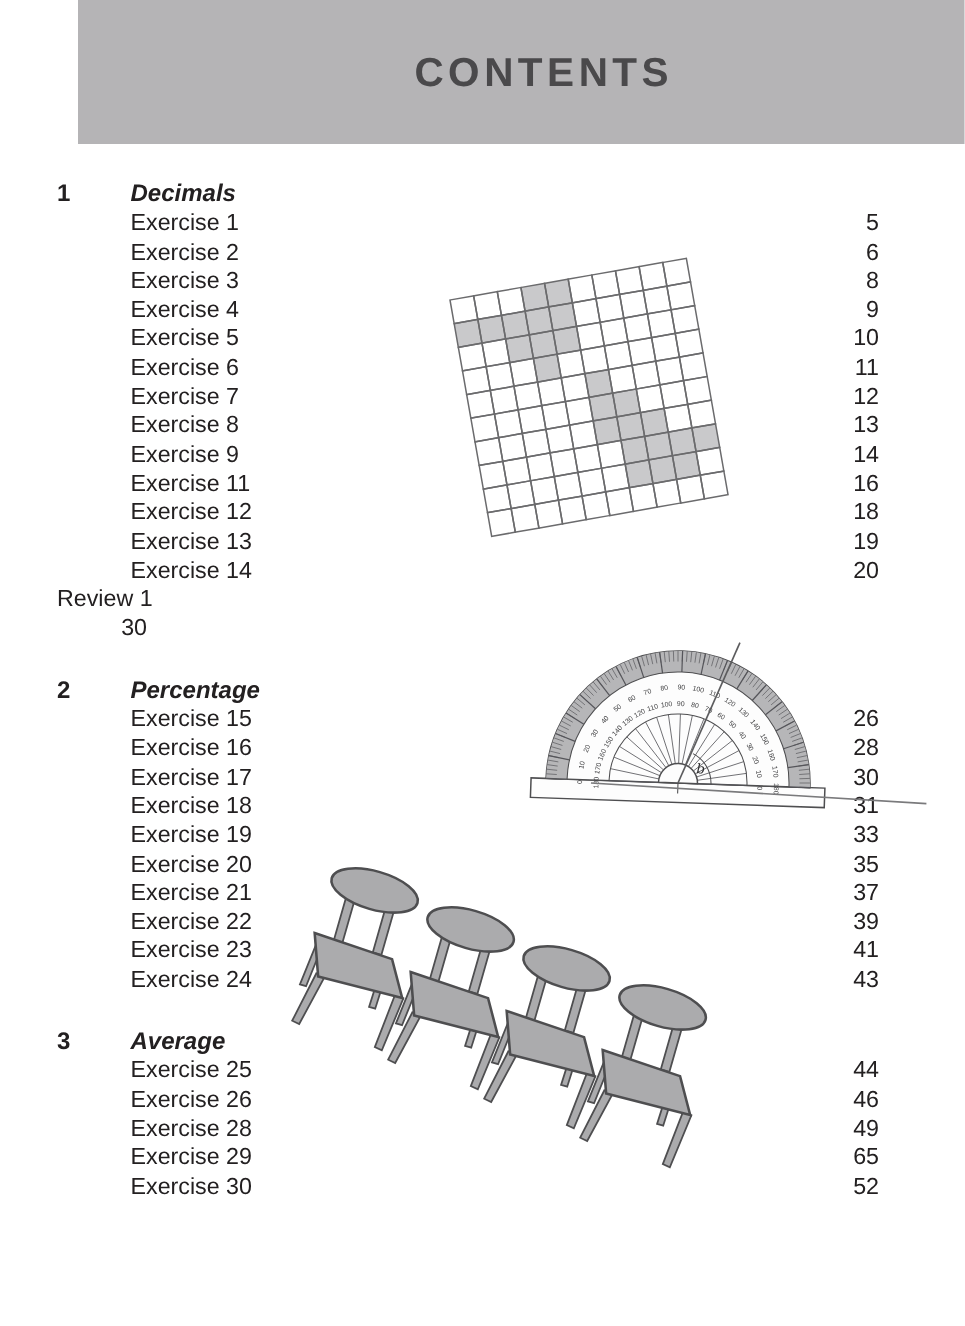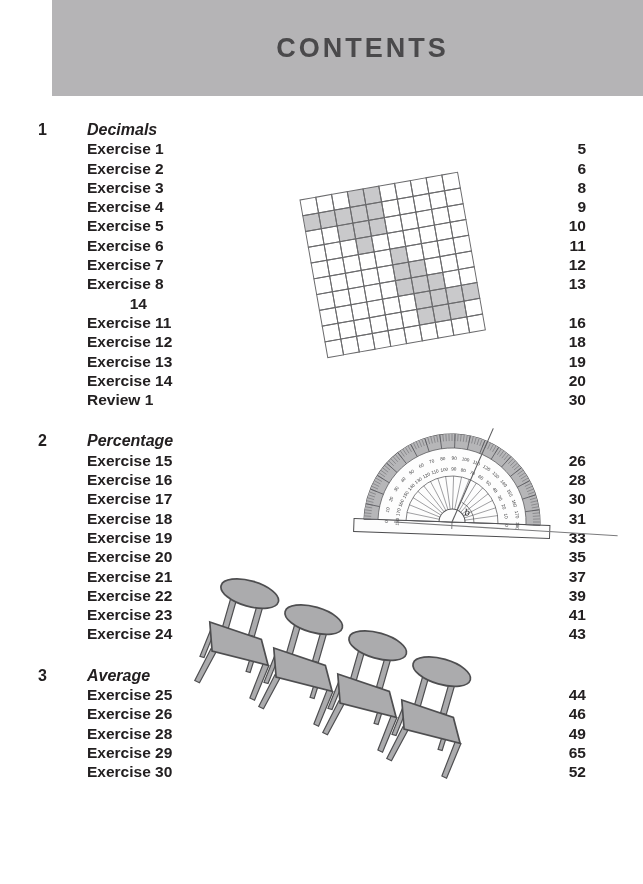--- a/index.html
+++ b/index.html
@@ -15,28 +15,28 @@
     background:var(--banner_bg,#b5b4b6);
     display:flex;align-items:center;justify-content:center;margin-left:48px;
   }
   .banner h1{
     margin:0;font-size:27px;font-weight:bold;letter-spacing:3px;
     color:var(--banner_fg,#4a494b);
   }
   
   .toc{position:absolute;left:38px;top:120px;width:548px;}
   .section + .section{margin-top:22px;}
-  .toc-row{display:flex;font-size:15.5px;line-height:19.3px;font-weight:bold;}
+  .toc-row{display:flex;font-size:15.5px;line-height:19.3px;}
   .sec-head{font-weight:bold;font-size:16px;}
   .sec-num{width:49px;flex:none;}
   .sec-title{flex:1;font-style:italic;}
   .entry-indent{width:49px;flex:none;}
   .entry-label{flex:1;}
   .entry-page{width:60px;flex:none;text-align:right;}
-  .bold{font-weight:bold;}
+  .bold{font-weight:normal;flex-direction:column;}
   
   .illus{position:absolute;pointer-events:none;}
   .illus svg{overflow:visible;display:block;}
   #grid-illus{left:272px;top:160px;}
   #protractor-illus{left:340px;top:425px;}
   #chairs-illus{left:204px;top:578px;}
   .gshade{fill:var(--grid_shade,#c9c9cb);}
   .gcell{fill:none;stroke:var(--grid_line,#6b6b6d);stroke-width:1;}
   .pbody{fill:#fdfdfd;stroke:var(--illus_line,#58585a);stroke-width:1;}
   .pband{fill:#b6b6b8;stroke:none;}
@@ -104,20 +104,21 @@
   </div>
 
   <div class="toc-row">
     <span class="entry-indent"></span>
     <span class="entry-label">Exercise 8</span>
     <span class="entry-page">13</span>
   </div>
 
   <div class="toc-row">
     <span class="entry-indent"></span>
+    <span class="entry-label">Exercise 9</span>
     <span class="entry-page">14</span>
   </div>
 
 
   <div class="toc-row">
     <span class="entry-indent"></span>
     <span class="entry-label">Exercise 11</span>
     <span class="entry-page">16</span>
   </div>
 

